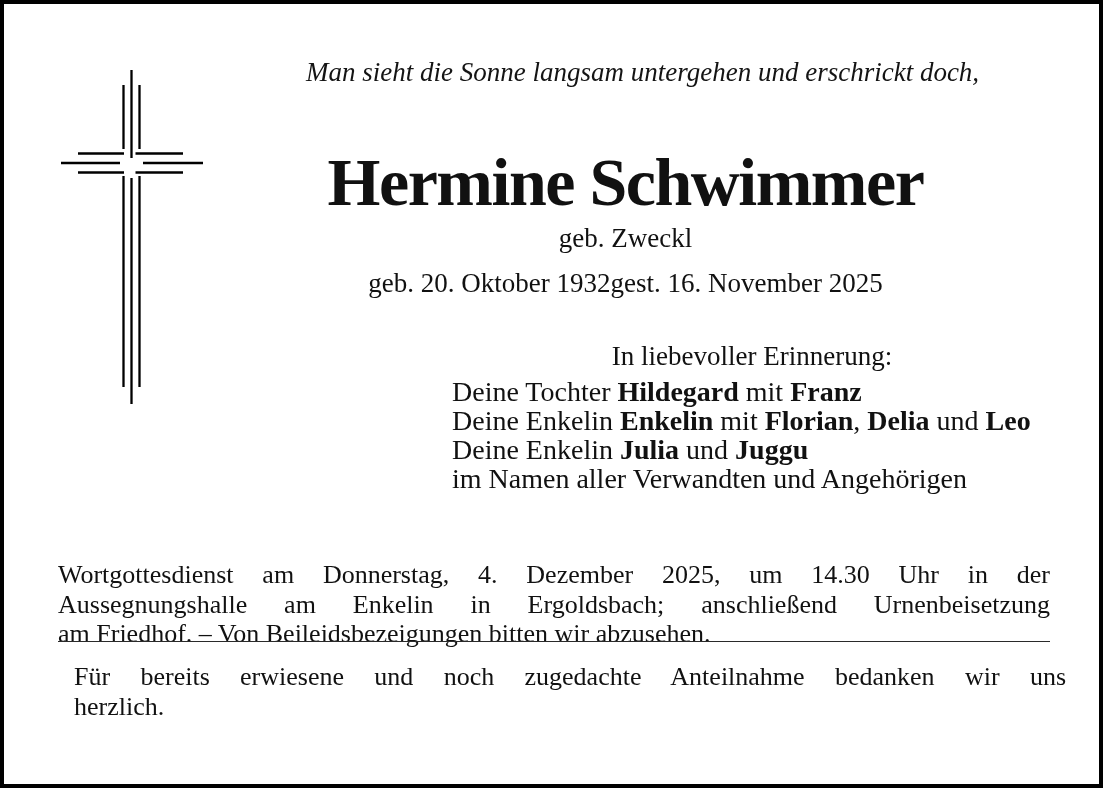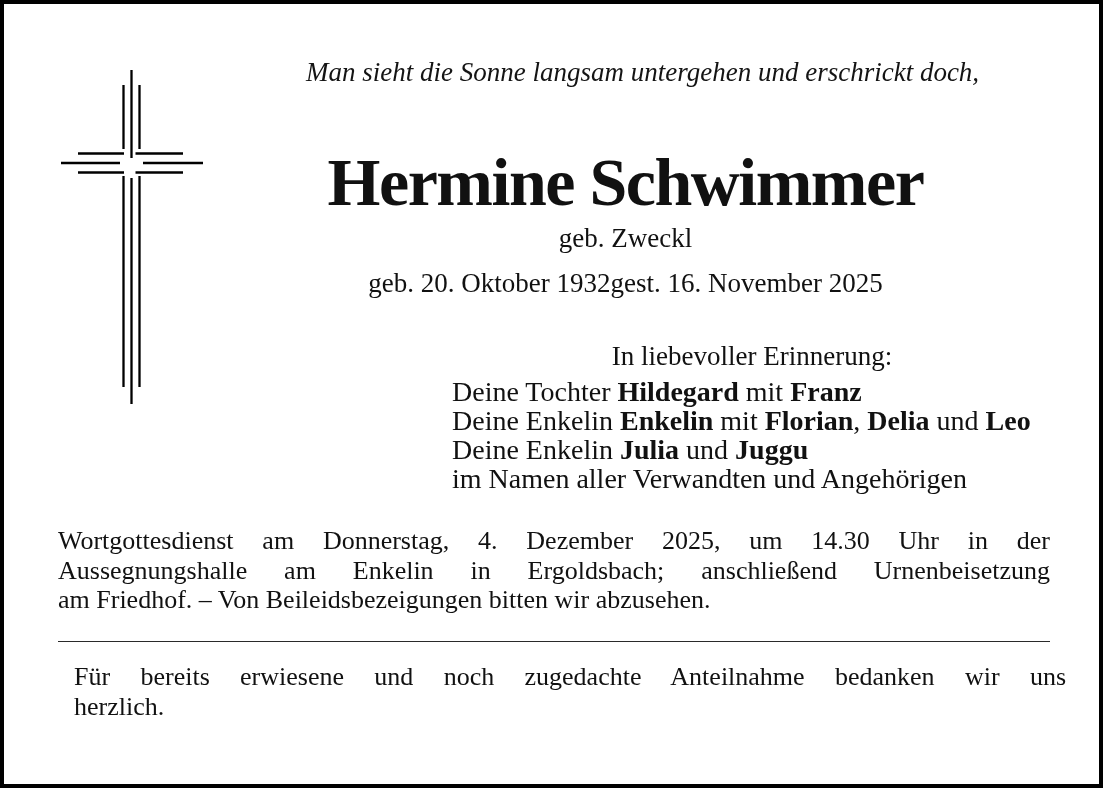--- a/index.html
+++ b/index.html
@@ -81,21 +81,21 @@
     white-space: nowrap;
   }
   .memorial-line .b { font-weight: bold; }
   .wide-par {
     position: absolute;
     left: 54px;
     width: 992px;
     font-size: 26px;
     line-height: 29.5px;
   }
-  .service-par { top: 522px; }
+  .service-par { top: 556px; }
   .thanks-par { top: 658px; margin-left: 16px; }
   .jline {
     text-align: justify;
     text-align-last: justify;
   }
   .lastline {
     text-align: left;
   }
   .divider {
     position: absolute;

